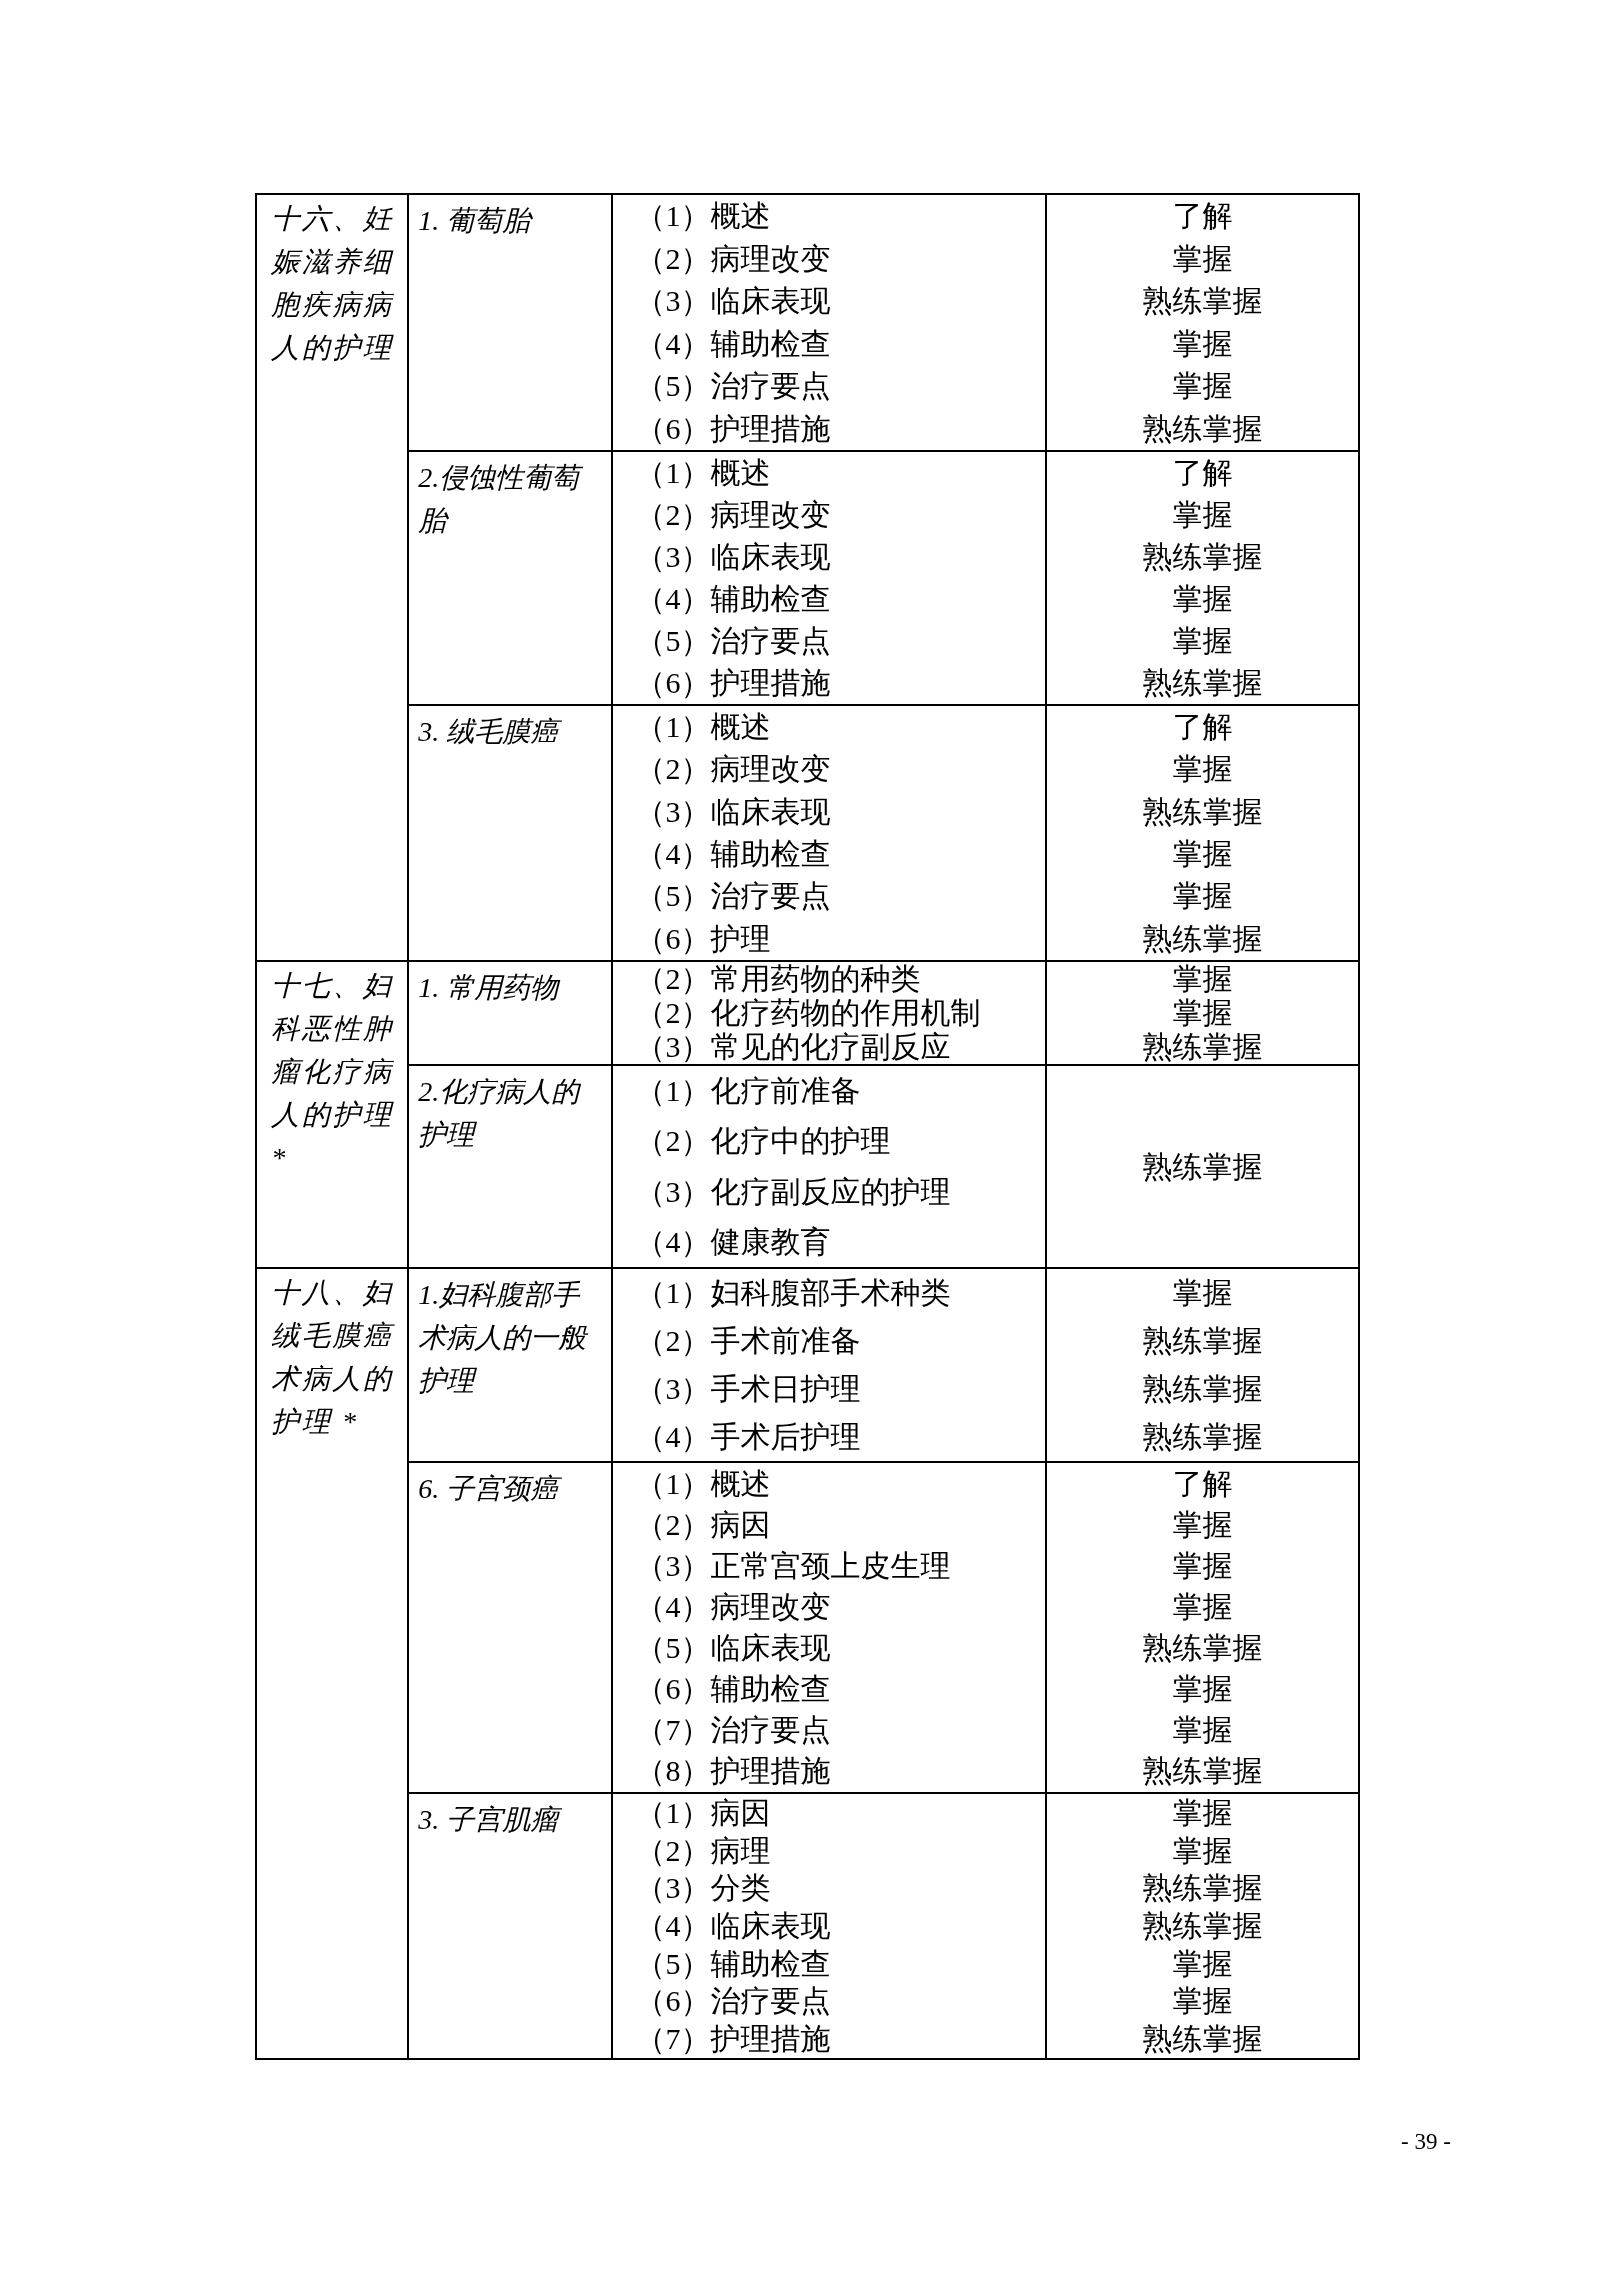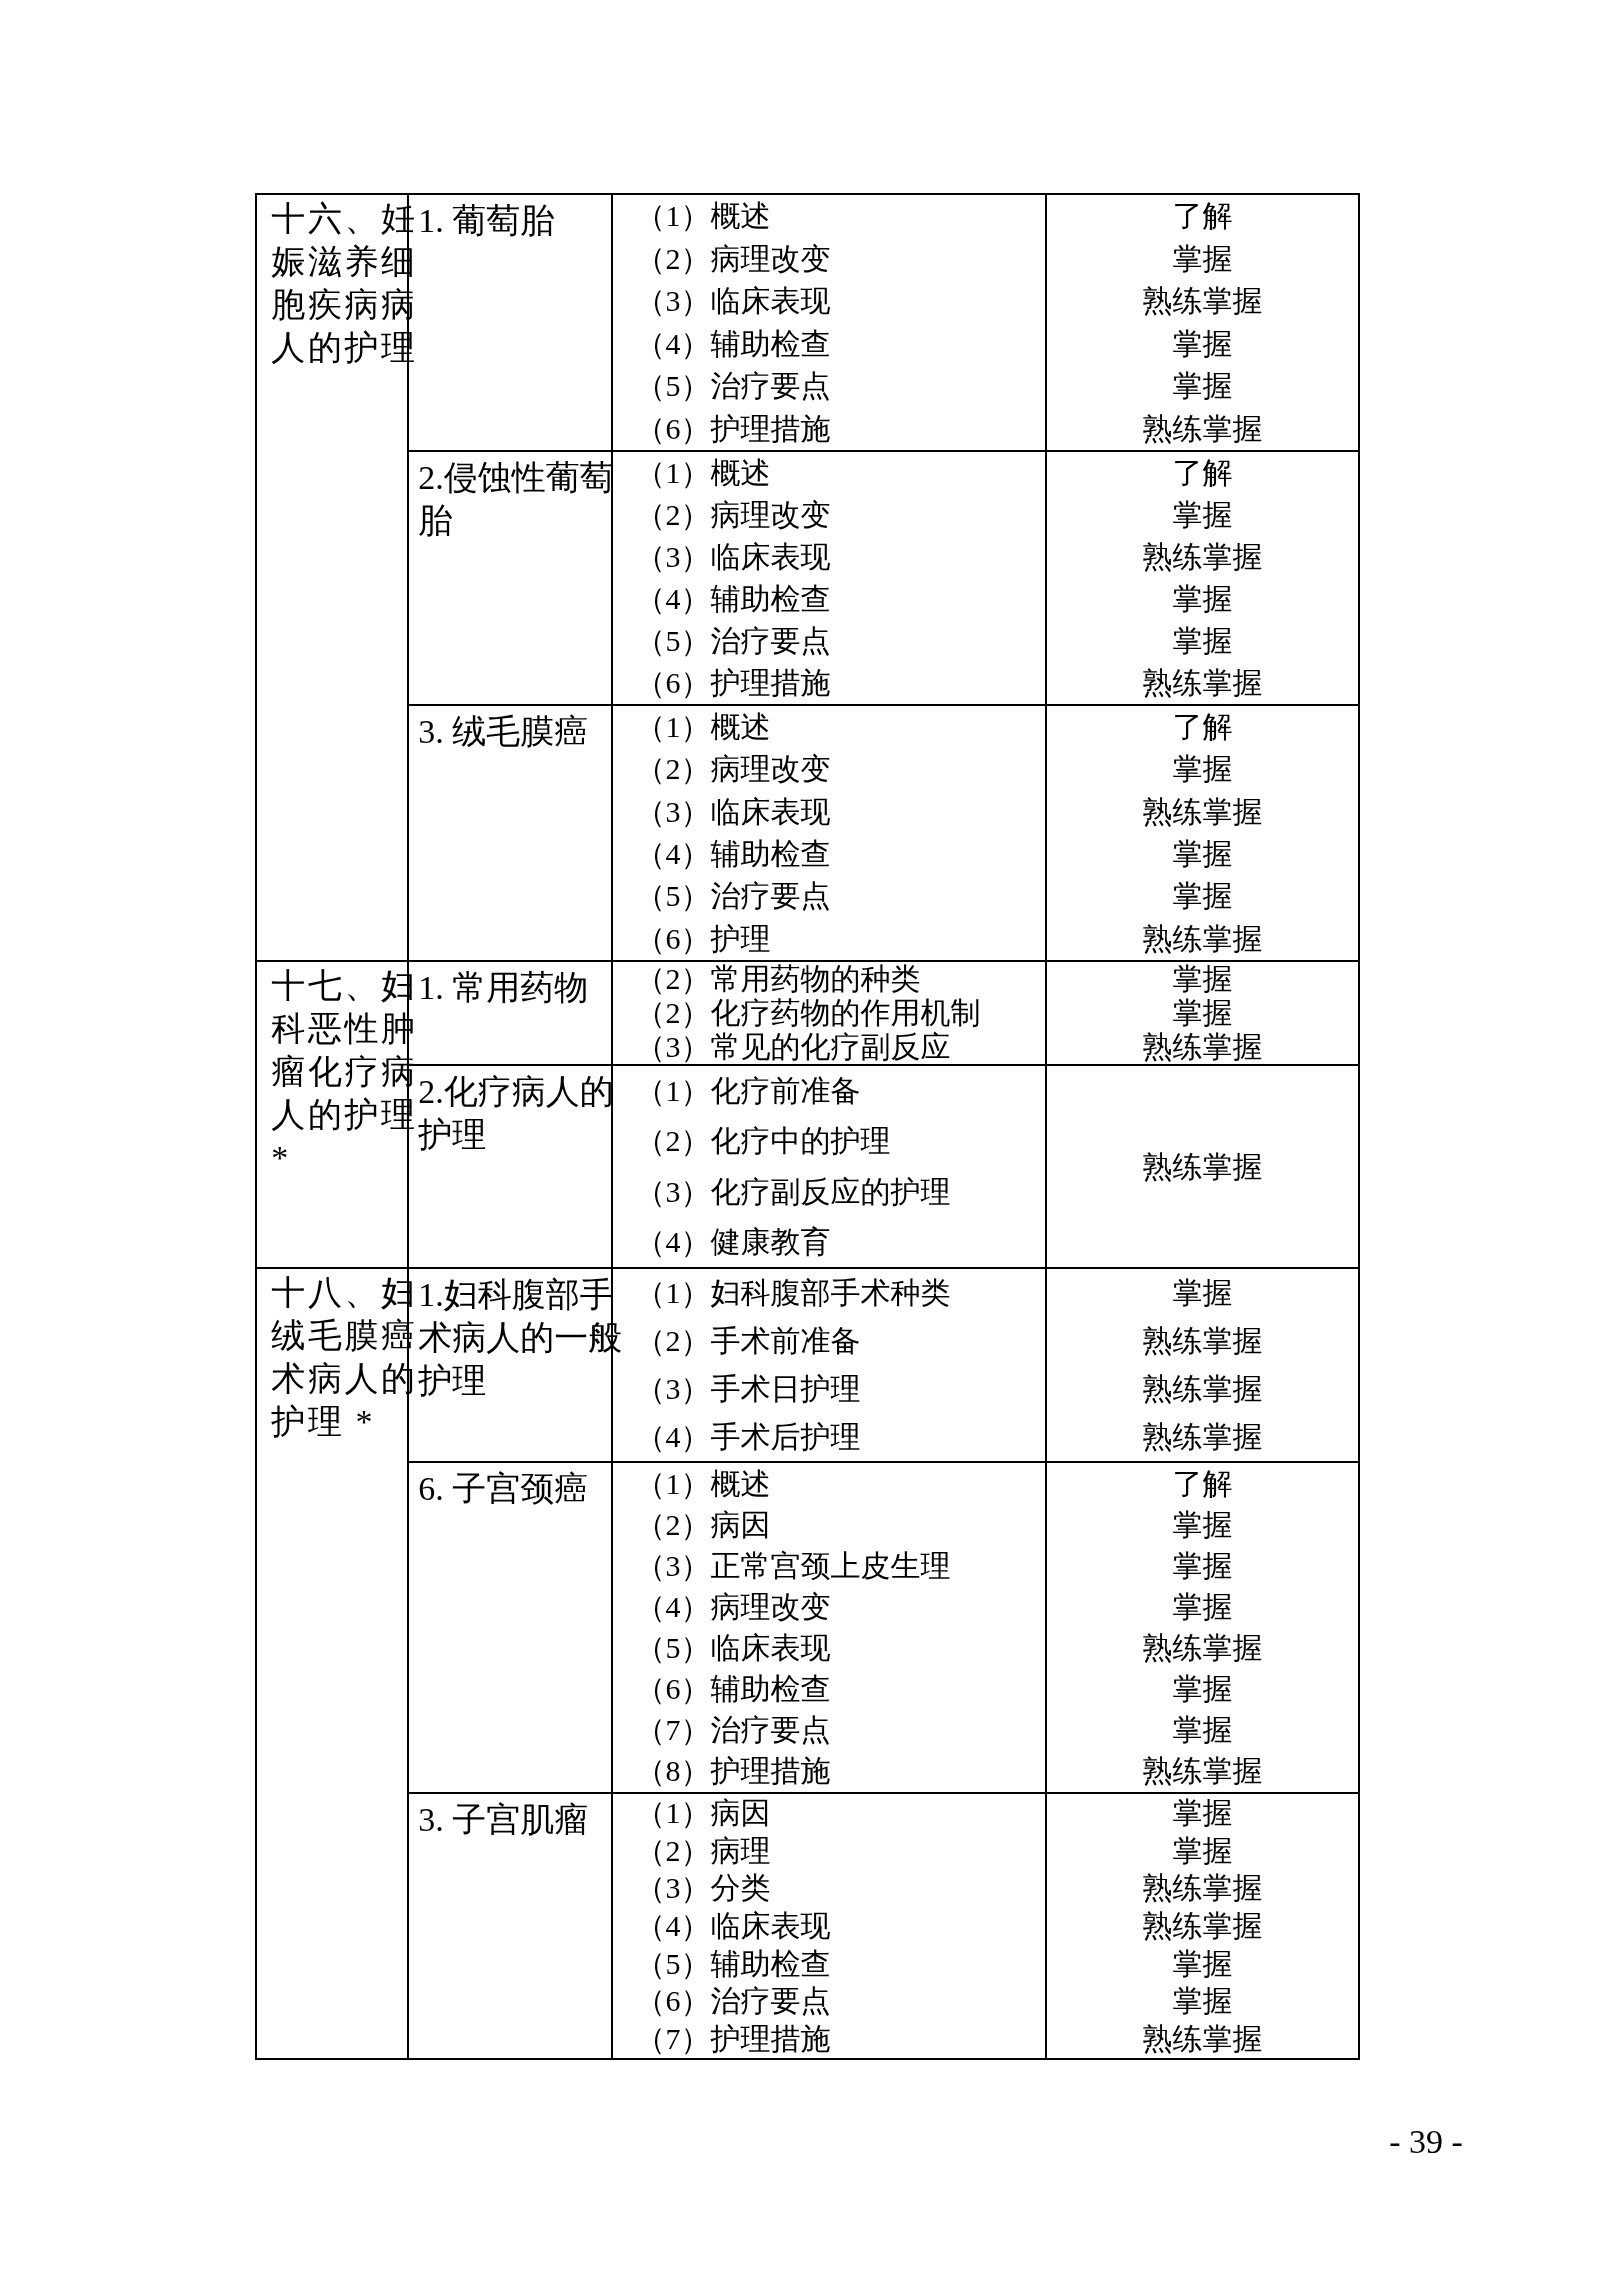--- a/index.html
+++ b/index.html
@@ -27,23 +27,24 @@
   }
   col.c1 { width:152px; }
   col.c2 { width:204px; }
   col.c3 { width:434px; }
   col.c4 { width:313px; }
 
   td.chapter { padding:2px 7.2px 0 14.3px; }
   td.section { padding:4.1px 4.1px 0 9.2px; }
 
   .tline {
-    font-size:34px;
+    font-size:28px;
     line-height:43px;
     white-space:pre;
+    font-style:italic;
   }
   .chapter .tline { letter-spacing:2.6px; }
 
   .box {
     display:flex;
     flex-direction:column;
     justify-content:space-around;
   }
   .items-box { padding-left:22.5px; align-items:flex-start; }
   .levels-box { align-items:center; }
@@ -64,21 +65,21 @@
   .hr6 { height:192px; }
   .hr7 { height:329px; }
   .hr8 { height:264px; }
 
   .pagenum {
     position:absolute;
     left:1339px;
     top:2126px;
     width:174px;
     text-align:center;
-    font-size:34px;
+    font-size:23px;
     line-height:31px;
   }
 </style>
 </head>
 <body>
 
 <div>
 
   <table class="syllabus">
     <colgroup>

